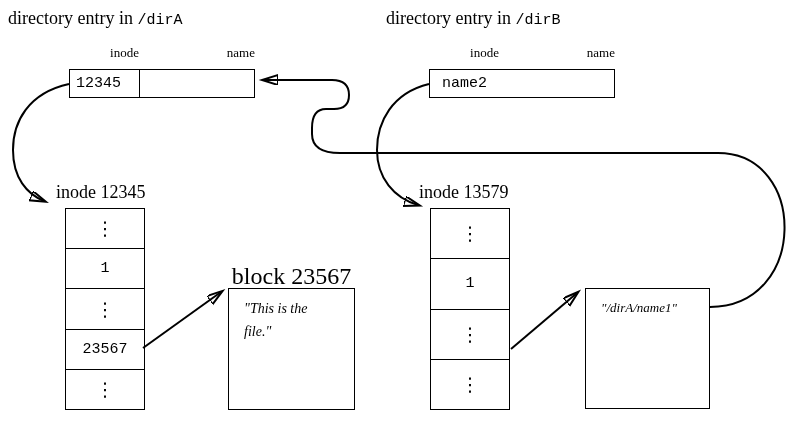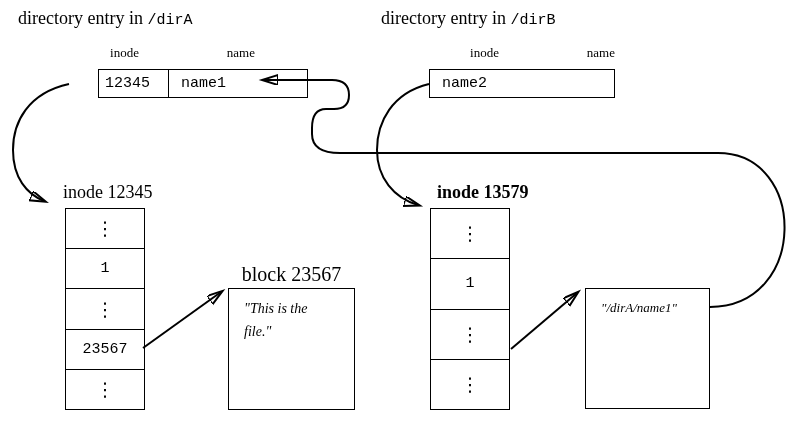--- a/index.html
+++ b/index.html
@@ -11,28 +11,27 @@
     font-family: "Liberation Serif", serif;
     color: #000000;
     overflow: hidden;
   }
   .abs { position: absolute; }
 
   
   .diagram-title {
     font-size: 18px;
     white-space: nowrap;
-    margin-left: 10px;
   }
   .diagram-title .mono-path {
     font-family: "Liberation Mono", monospace;
     font-size: 15px;
   }
   .title-a { left: 8px; top: 8px; }
-  .title-b { left: 371px; top: 8px; }
+  .title-b { left: 386px; top: 8px; }
 
   
   .col-header {
     font-size: 13px;
     text-align: right;
     top: 42px;
     height: 22px;
     line-height: 22px;
   }
 
@@ -53,29 +52,28 @@
   }
   .dir-table .cell-inode {
     width: 70px;
     border-right: 1px solid #000;
     padding-left: 6px;
   }
   .dir-table .cell-name {
     flex: 1;
     padding-left: 12px;
   }
-  .dir-a { left: 69px; top: 69px; width: 210px; margin-left: 29px; }
+  .dir-a { left: 69px; top: 69px; width: 186px; }
   .dir-b { left: 429px; top: 69px; width: 186px; }
 
   
   .inode-label {
     font-size: 18px;
     top: 182px;
     white-space: nowrap;
-    margin-left: 7px;
   }
   .inode-table {
     top: 208px;
     width: 80px;
     height: 202px;
     border: 1px solid #000;
     box-sizing: border-box;
     display: flex;
     flex-direction: column;
     background: #fff;
@@ -91,21 +89,21 @@
   }
   .inode-table .row:last-child { border-bottom: none; }
   .inode-table .row.dots {
     font-family: "Liberation Serif", serif;
     font-size: 19px;
     letter-spacing: 0;
   }
 
   
   .block-label {
-    font-size: 20px;
+    font-size: 24px;
     top: 263px;
     text-align: center;
     white-space: nowrap;
   }
   .block-box {
     top: 288px;
     border: 1px solid #000;
     box-sizing: border-box;
     background: #fff;
   }
@@ -141,39 +139,38 @@
     <span>directory entry in </span><span class="mono-path">/dirA</span>
   </div>
   <div class="abs diagram-title title-b">
     <span>directory entry in </span><span class="mono-path">/dirB</span>
   </div>
 
   <div class="abs col-header" style="left:69px; width:70px;">inode</div>
   <div class="abs col-header" style="left:139px; width:116px;">name</div>
   <div class="abs dir-table dir-a">
     <div class="cell cell-inode">12345</div>
-    <div class="cell cell-name">name1</div>
   </div>
 
   <div class="abs col-header" style="left:429px; width:70px;">inode</div>
   <div class="abs col-header" style="left:499px; width:116px;">name</div>
   <div class="abs dir-table dir-b">
     <div class="cell cell-name">name2</div>
   </div>
 
   <div class="abs inode-label" style="left:56px;">inode 12345</div>
   <div class="abs inode-table" style="left:65px;">
     <div class="row dots">⋮</div>
     <div class="row">1</div>
     <div class="row dots">⋮</div>
     <div class="row">23567</div>
     <div class="row dots">⋮</div>
   </div>
 
-  <div class="abs inode-label" style="left:430px;font-weight:bold;">inode 13579</div>
+  <div class="abs inode-label" style="left:419px;">inode 13579</div>
   <div class="abs inode-table" style="left:430px;">
     <div class="row dots">⋮</div>
     <div class="row">1</div>
     <div class="row dots">⋮</div>
     <div class="row dots">⋮</div>
   </div>
 
   <div class="abs block-label" style="left:228px; width:127px;">block 23567</div>
   <div class="abs block-box block-a-box">
     <div class="block-text">

